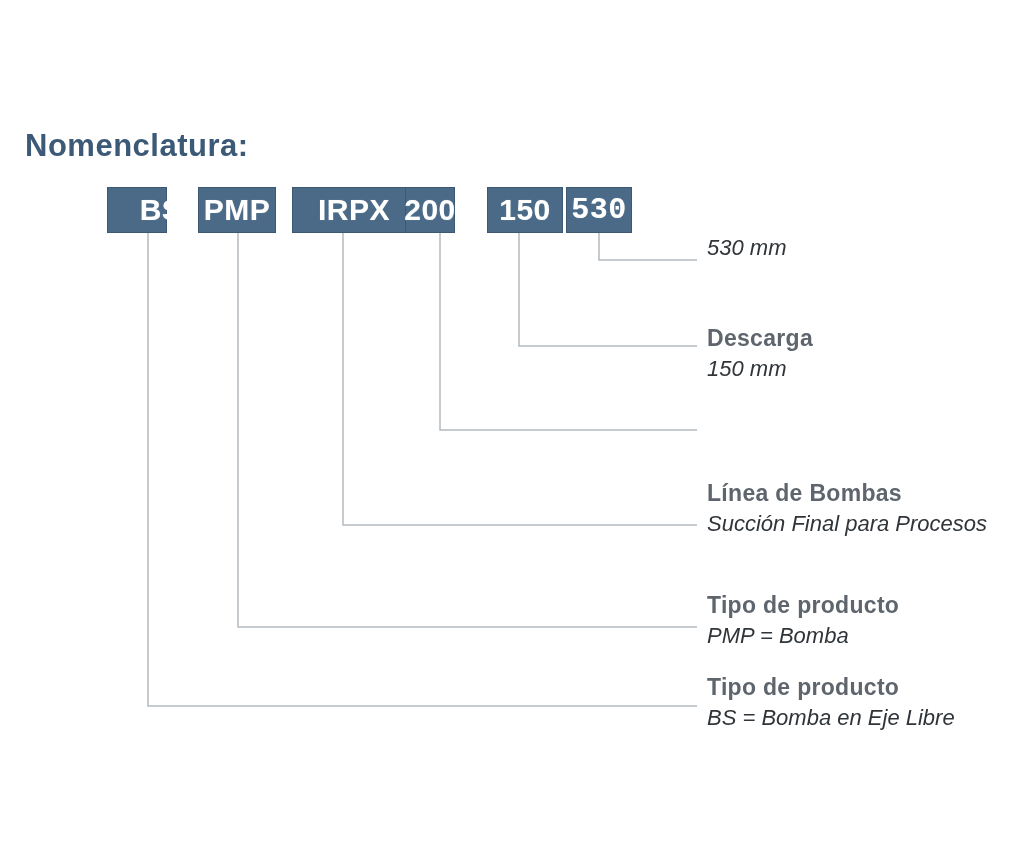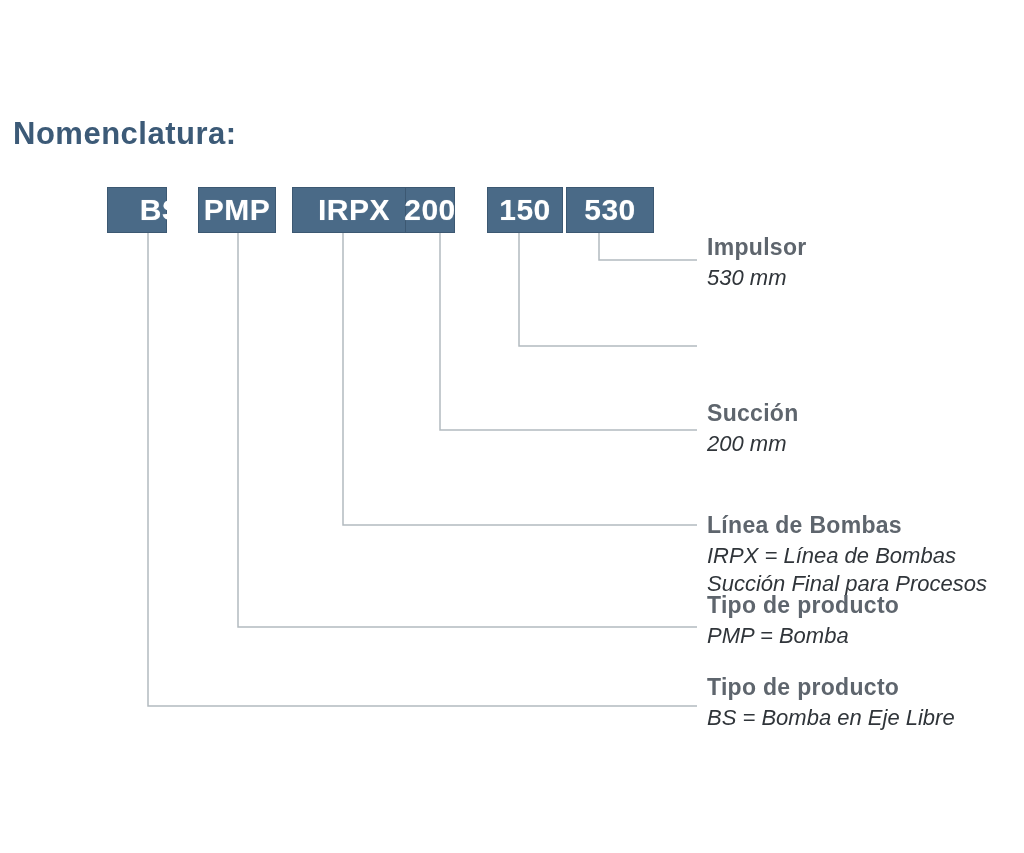--- a/index.html
+++ b/index.html
@@ -12,21 +12,21 @@
     position: relative;
     width: 1024px;
     height: 853px;
     background: var(--bg, #ffffff);
     overflow: hidden;
   }
   .page-title {
     position: absolute;
     left: 13px;
     top: 116px;
-    margin: 0;
+    margin: 12px;
     font-size: 31px;
     font-weight: bold;
     letter-spacing: 0.5px;
     color: var(--title-color, #3c5a77);
   }
   .code-box {
     position: absolute;
     top: 187px;
     height: 46px;
     box-sizing: border-box;
@@ -39,21 +39,21 @@
     align-items: center;
     justify-content: center;
     letter-spacing: 0.5px;
     text-shadow: 0 0 1px rgba(255,255,255,0.4);
   }
   .box-bs   { left: 107px; width: 60px; padding-left: 48px;  }
   .box-pmp  { left: 198px; width: 78px;  }
   .box-irpx { left: 292px; width: 124px; }
   .box-200  { left: 405px; width: 50px;  }
   .box-150  { left: 487px; width: 76px;  }
-  .box-530  { left: 566px; width: 88px;  }
+  .box-530  { left: 566px; width: 66px; font-family: Liberation Mono, monospace;  }
   .connectors {
     position: absolute;
     left: 0;
     top: 0;
     width: 1024px;
     height: 853px;
     pointer-events: none;
   }
   .annotation {
     position: absolute;
@@ -73,21 +73,21 @@
     font-size: 22px;
     font-style: italic;
     color: var(--detail-color, #30353a);
     line-height: 28px;
     margin: 0;
     white-space: nowrap;
   }
   .ann-1 { top: 234px; }
   .ann-2 { top: 325px; }
   .ann-3 { top: 400px; }
-  .ann-4 { top: 512px; }
+  .ann-4 { top: 480px; }
   .ann-5 { top: 592px; }
   .ann-6 { top: 674px; }
 </style>
 </head>
 <body>
 
 <div class="canvas">
 
   <h1 class="page-title">Nomenclatura:</h1>
 
@@ -103,33 +103,31 @@
       <polyline points="599,233 599,260 697,260"></polyline>
       <polyline points="519,233 519,346 697,346"></polyline>
       <polyline points="440,233 440,430 697,430"></polyline>
       <polyline points="343,233 343,525 697,525"></polyline>
       <polyline points="238,233 238,627 697,627"></polyline>
       <polyline points="148,233 148,706 697,706"></polyline>
     </g>
   </svg>
 
   <div class="annotation ann-1">
-    <div class="heading">Impulsor</div>
     <div class="detail">530 mm</div>
   </div>
 
+  <div class="annotation ann-2">
+    <div class="heading">Descarga</div>
+    <div class="detail">150 mm</div>
+  </div>
 
-  <div class="annotation ann-3">
-    <div class="heading">Succión</div>
-    <div class="detail">200 mm</div>
-  </div>
 
   <div class="annotation ann-4">
     <div class="heading">Línea de Bombas</div>
-    <div class="detail">IRPX = Línea de Bombas</div>
     <div class="detail">Succión Final para Procesos</div>
   </div>
 
   <div class="annotation ann-5">
     <div class="heading">Tipo de producto</div>
     <div class="detail">PMP = Bomba</div>
   </div>
 
   <div class="annotation ann-6">
     <div class="heading">Tipo de producto</div>

